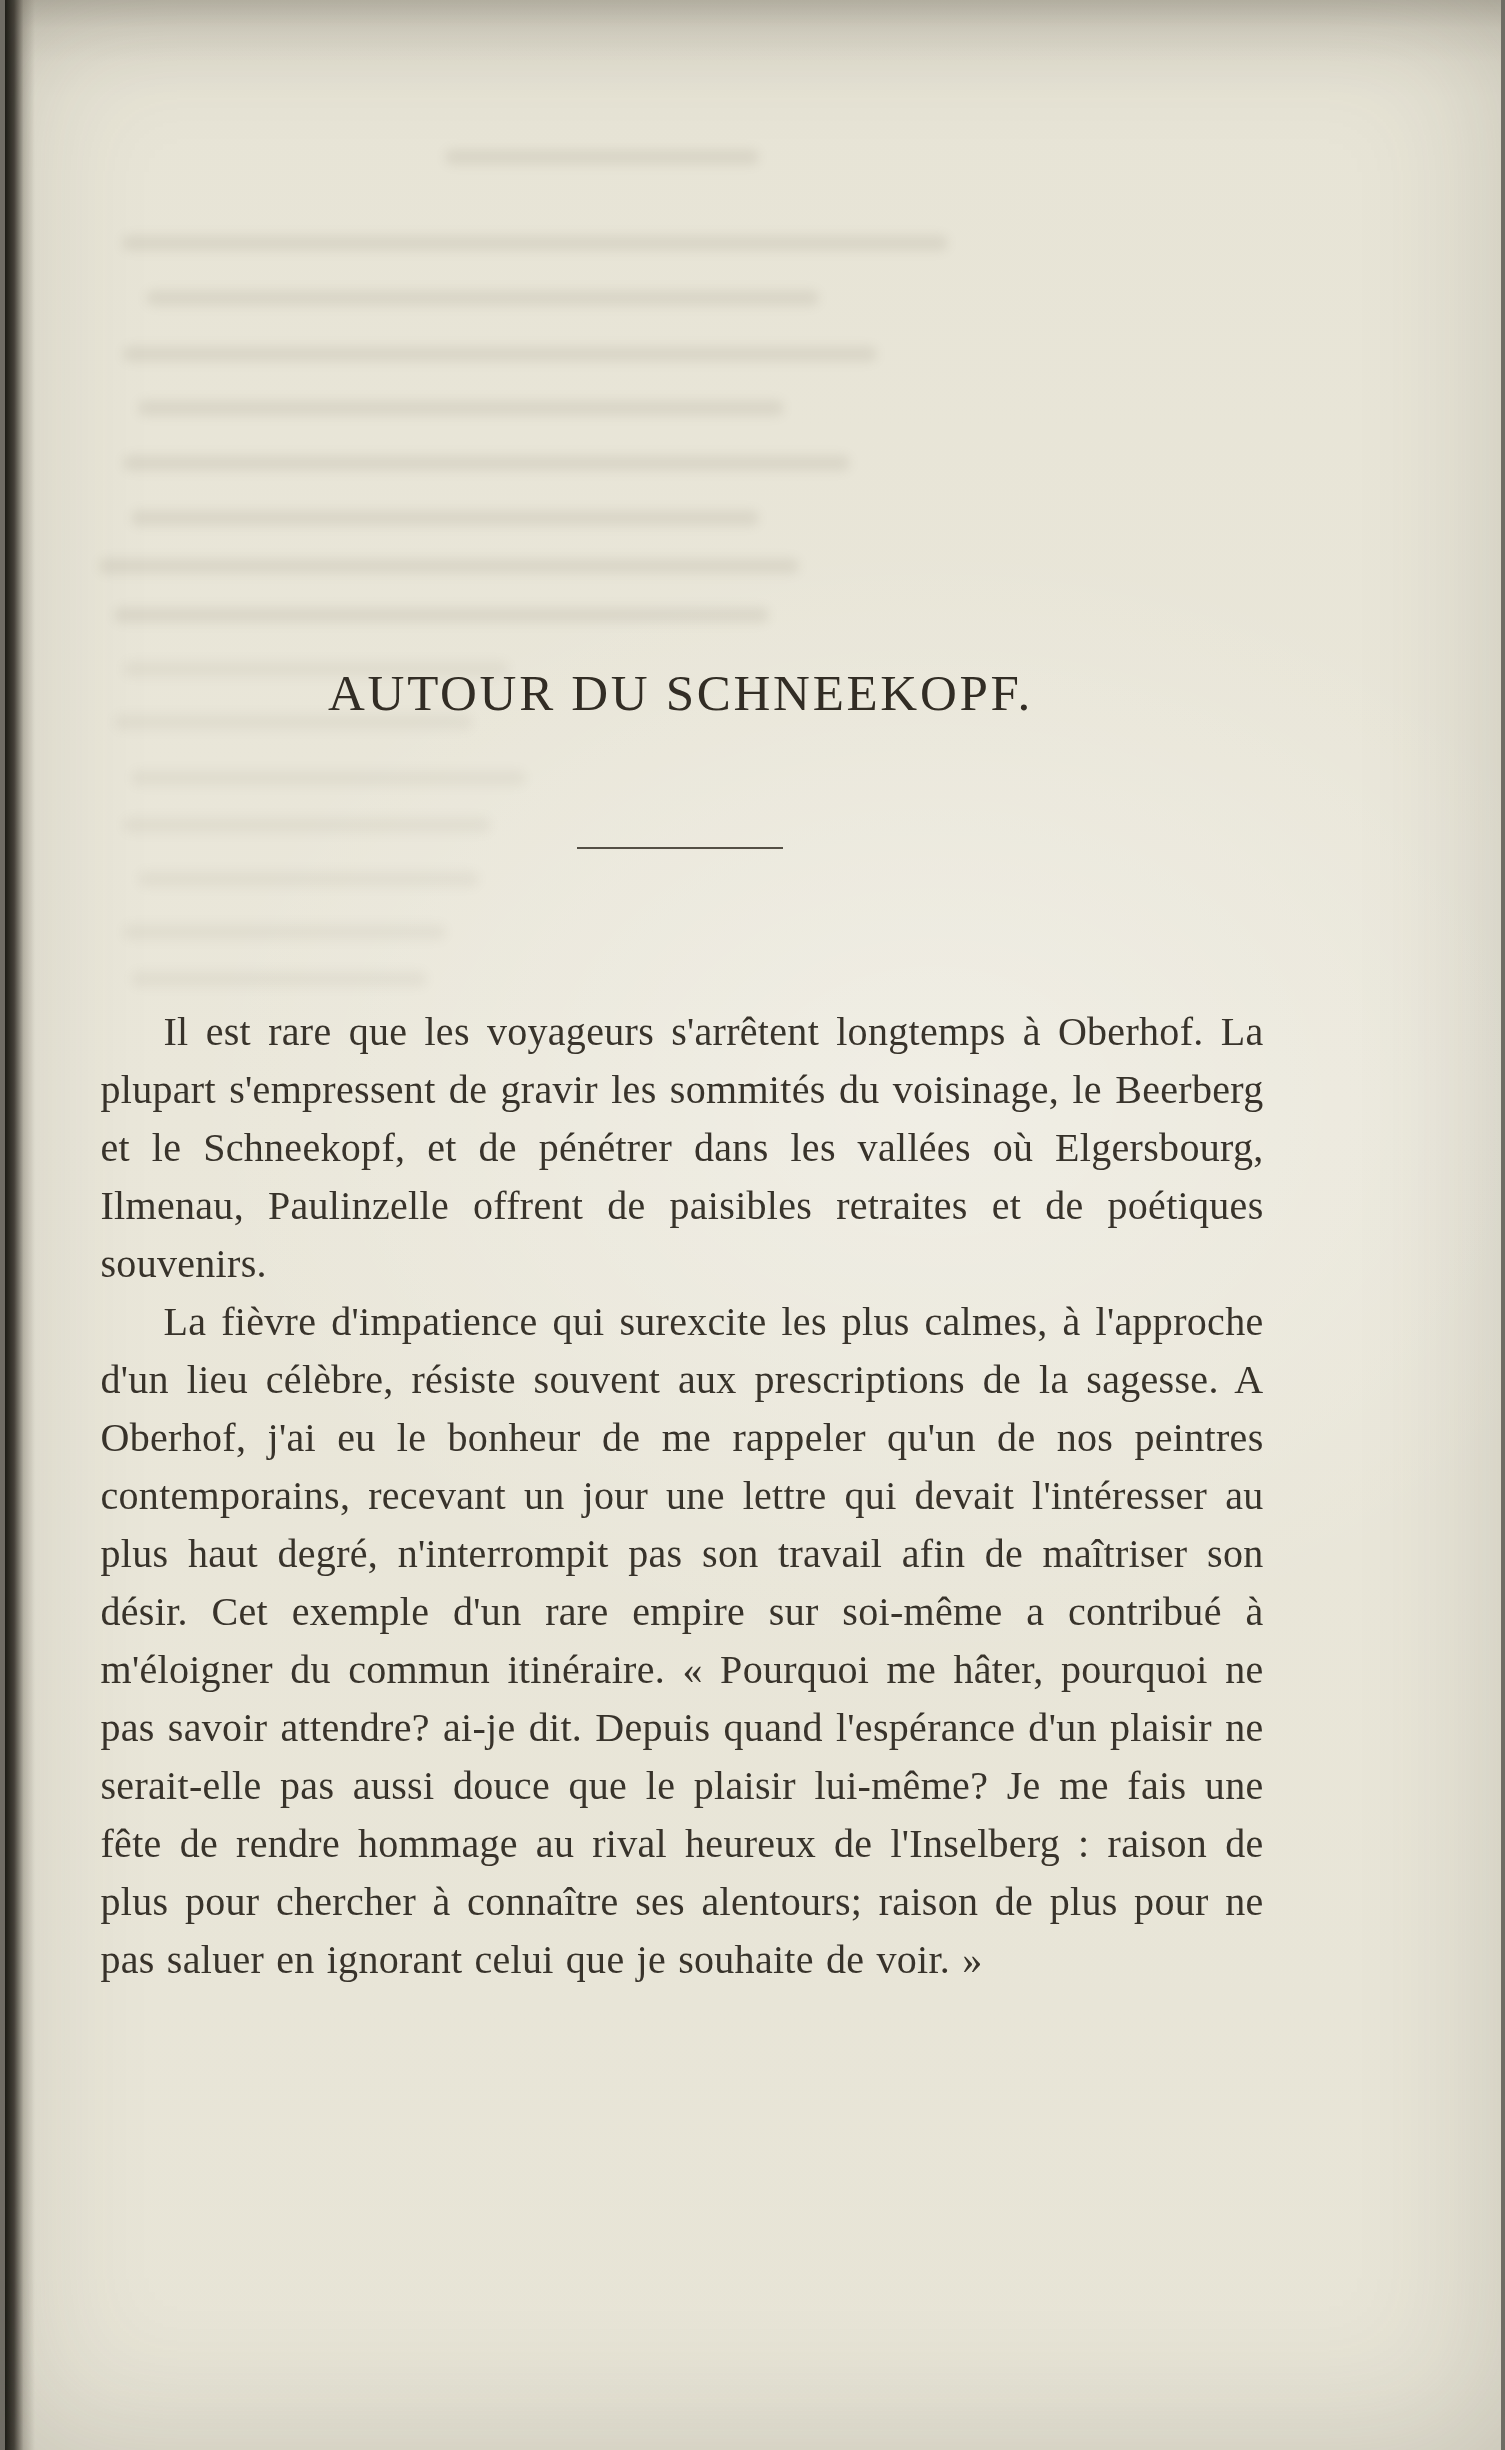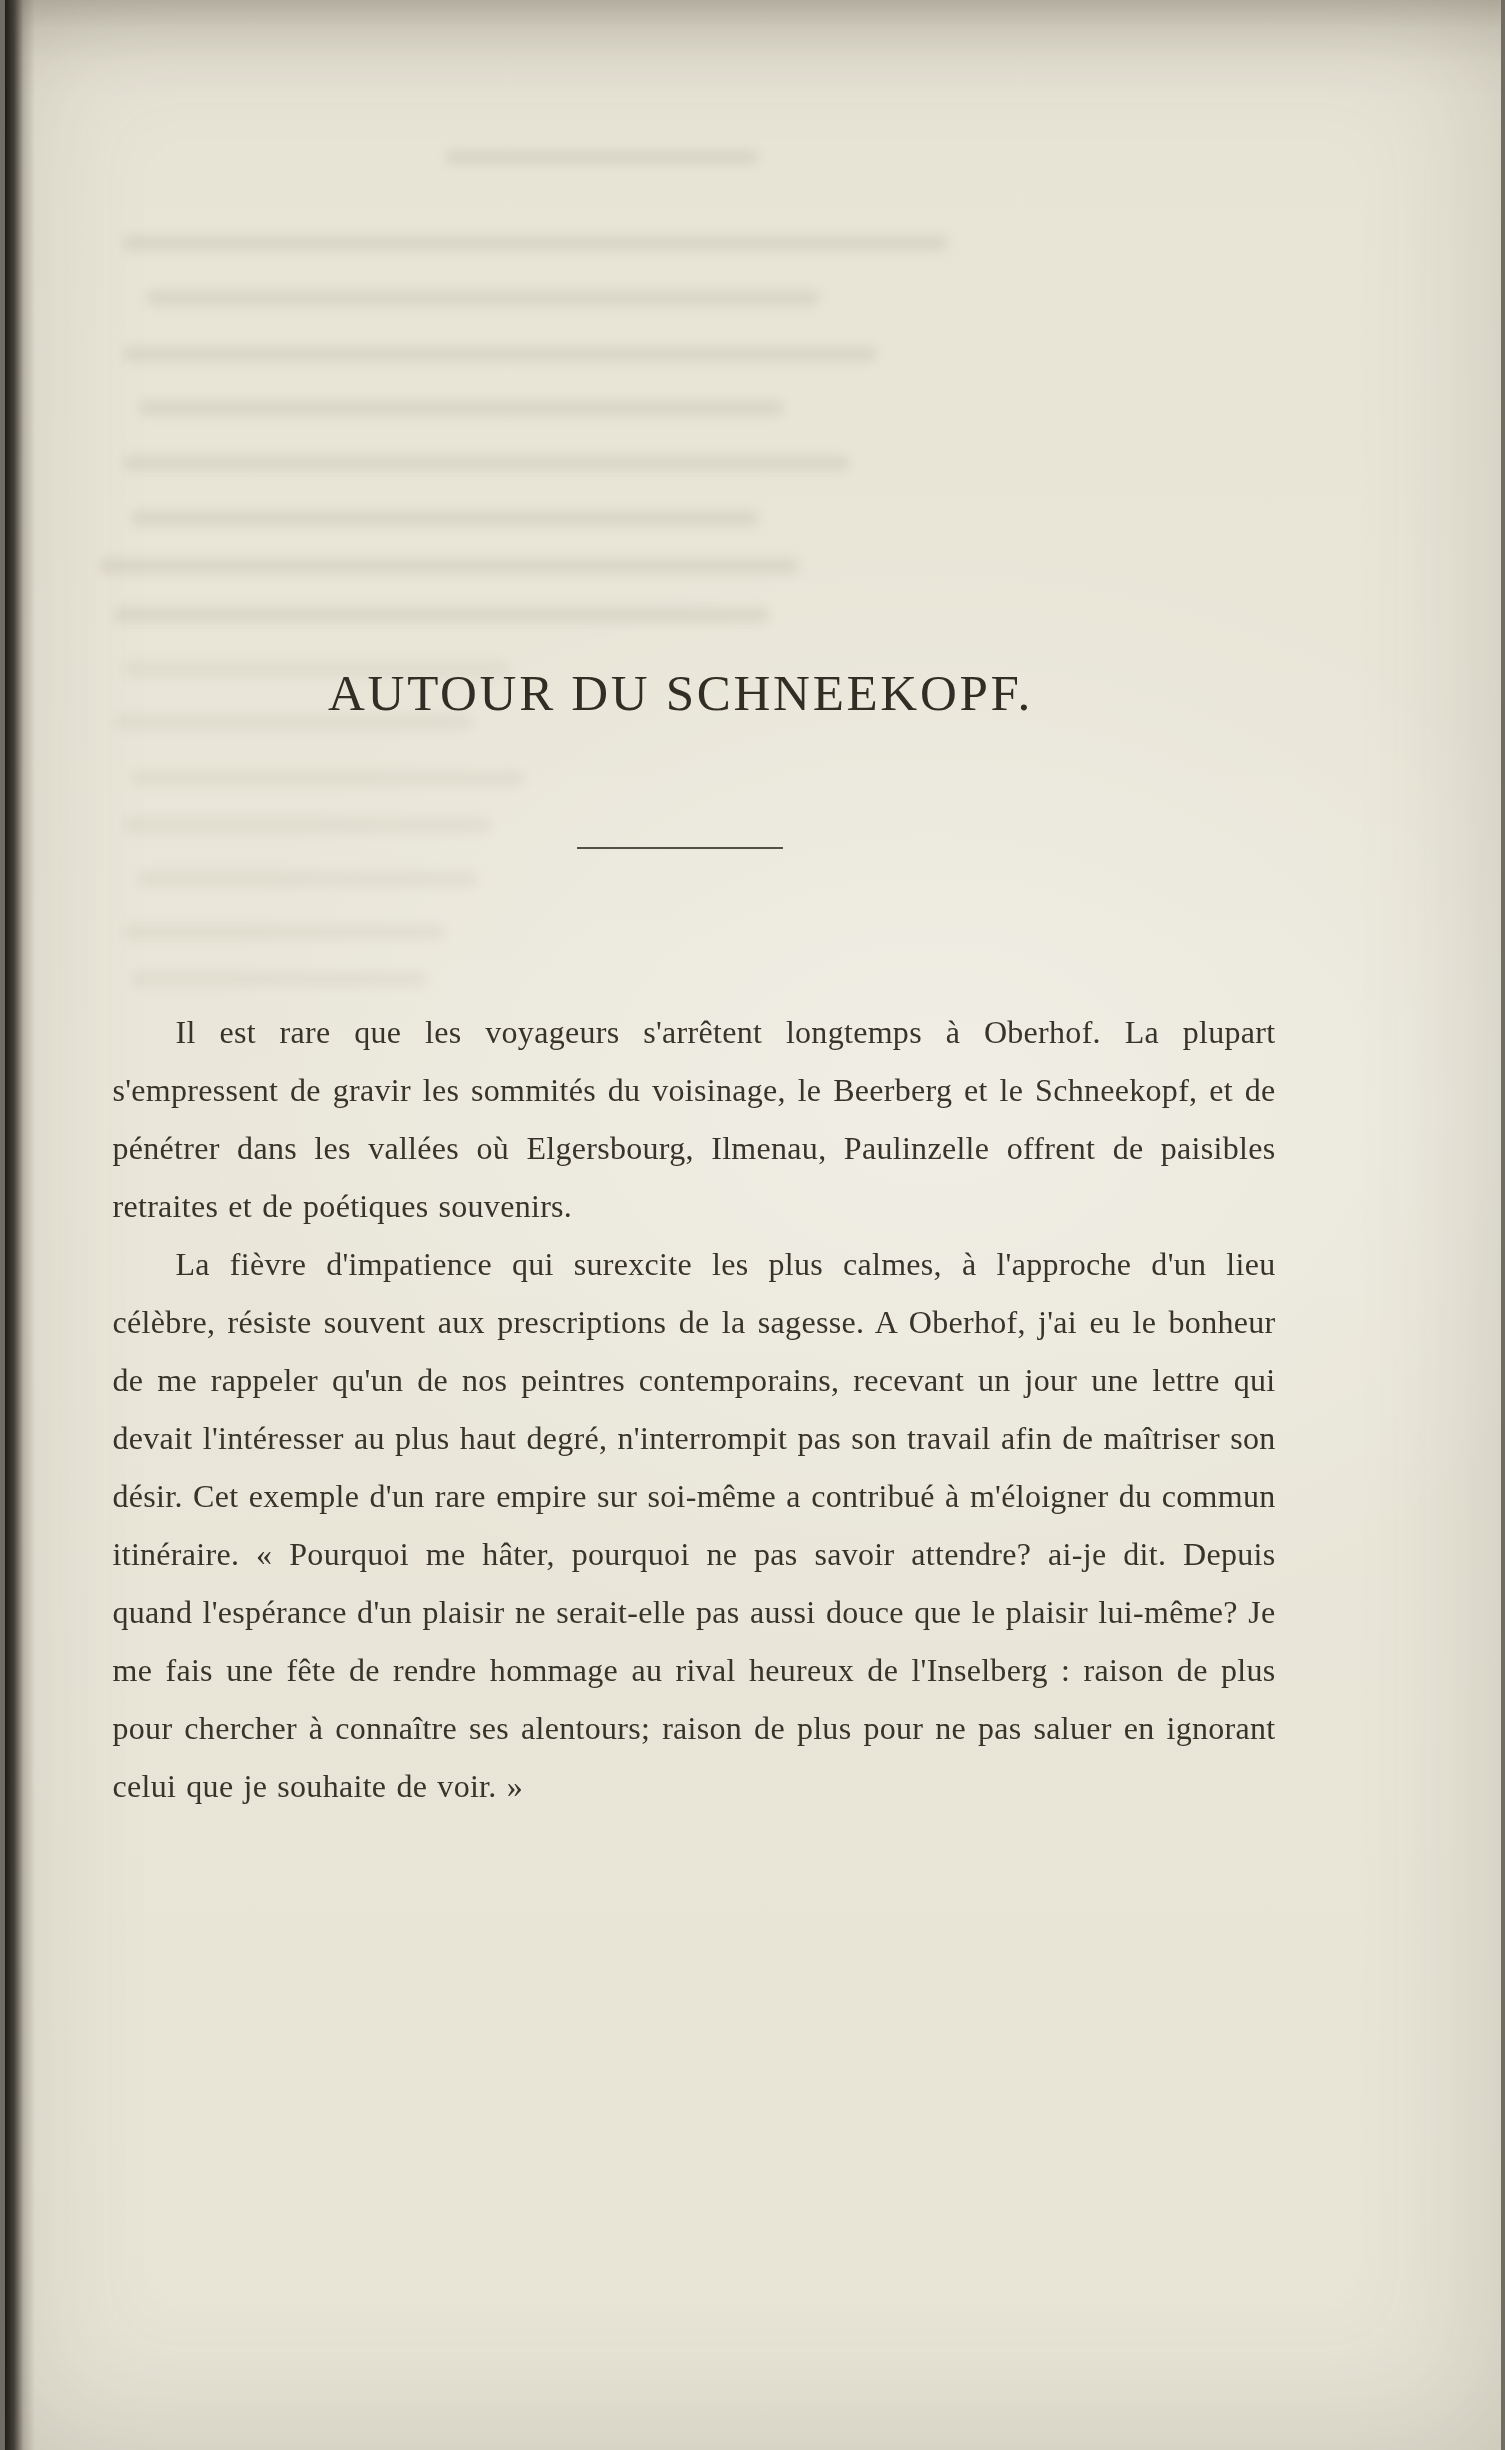--- a/index.html
+++ b/index.html
@@ -78,23 +78,23 @@
     left: 572px;
     width: 206px;
     height: 0;
     margin: 0;
     border: none;
     border-top: 2.7px solid rgba(58, 52, 42, 0.85);
   }
   .body-text {
     position: absolute;
     top: 1003px;
-    left: 108px;
+    left: 96px;
     width: 1163px;
-    font-size: 32px;
+    font-size: 40px;
     line-height: 58px;
     letter-spacing: 0.3px;
     word-spacing: 1.8px;
     text-align: justify;
     color: #38332b;
   }
   .body-text p {
     margin: 0;
     text-indent: 63px;
   }

